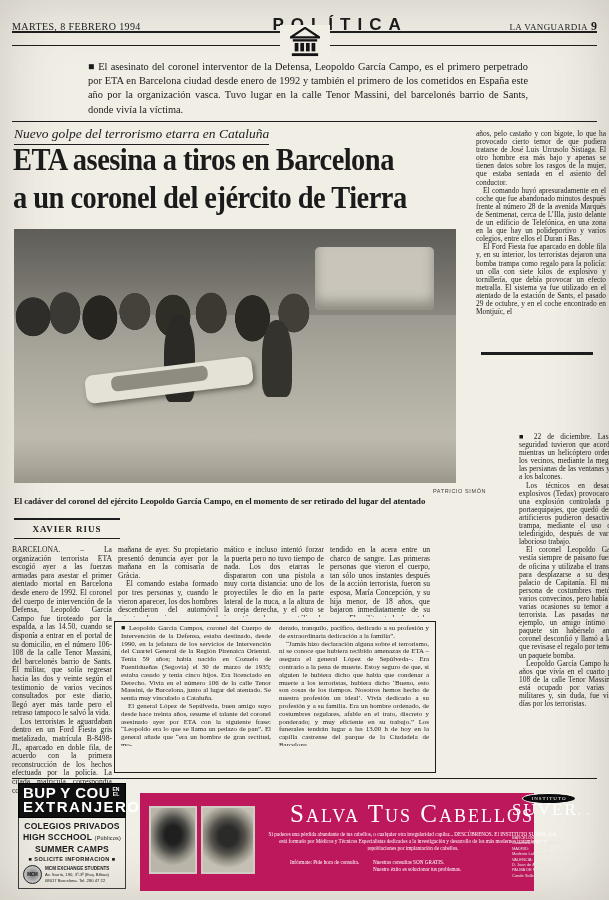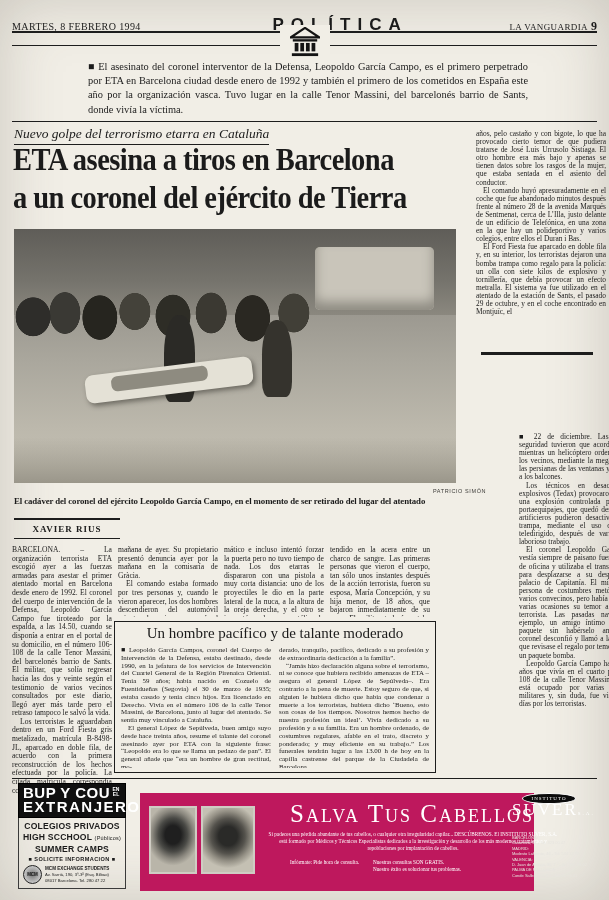--- a/index.html
+++ b/index.html
@@ -166,21 +166,20 @@
     <p>El comando estaba formado por tres personas y, cuando le vieron aparecer, los dos hombres descendieron del automóvil mientras la mujer permanecía al volante. El militar se dio cuenta inmediatamente de lo que ocurría, llamó desesperado a varios timbres del portero auto-</p>
   </div>
   <div class="abs bodycol c3">
     <p>mático e incluso intentó forzar la puerta pero no tuvo tiempo de nada. Los dos etarras le dispararon con una pistola a muy corta distancia: uno de los proyectiles le dio en la parte lateral de la nuca, a la altura de la oreja derecha, y el otro se incrustó en el marco metálico de la propia puerta, sin llegar a atravesarlo. El coronel interventor, mortalmente herido, se tambaleó y quedó</p>
   </div>
   <div class="abs bodycol c4">
     <p>tendido en la acera entre un charco de sangre. Las primeras personas que vieron el cuerpo, tan sólo unos instantes después de la acción terrorista, fueron su esposa, María Concepción, y su hija menor, de 18 años, que bajaron inmediatamente de su casa. El militar todavía estaba agonizando. Las descripciones físicas de los dos terroristas indican un hombre alto, de alrededor de treinta</p>
   </div>
 
   <div class="abs boxed">
-    <div class="boxed-title">Un hombre pacífico y de talante moderado</div>
     <div class="boxed-cols">
       <div class="boxed-col">
         <p>■ Leopoldo García Campos, coronel del Cuerpo de Intervención de la Defensa, estaba destinado, desde 1990, en la jefatura de los servicios de Intervención del Cuartel General de la Región Pirenaica Oriental. Tenía 59 años; había nacido en Cozuelo de Fuentidueñas (Segovia) el 30 de marzo de 1935; estaba casado y tenía cinco hijos. Era licenciado en Derecho. Vivía en el número 106 de la calle Tenor Massini, de Barcelona, junto al lugar del atentado. Se sentía muy vinculado a Cataluña.</p>
         <p>El general López de Sepúlveda, buen amigo suyo desde hace treinta años, resume el talante del coronel asesinado ayer por ETA con la siguiente frase: “Leopoldo era lo que se llama un pedazo de pan”. El general añade que “era un hombre de gran rectitud, mo-</p>
       </div>
       <div class="boxed-col">
         <p>derado, tranquilo, pacífico, dedicado a su profesión y de extraordinaria dedicación a la familia”.</p>
         <p>“Jamás hizo declaración alguna sobre el terrorismo, ni se conoce que hubiera recibido amenazas de ETA –asegura el general López de Sepúlveda–. Era contrario a la pena de muerte. Estoy seguro de que, si alguien le hubiera dicho que había que condenar a muerte a los terroristas, hubiera dicho ‘Bueno, esto son cosas de los tiempos. Nosotros hemos hecho de nuestra profesión un ideal’. Vivía dedicado a su profesión y a su familia. Era un hombre ordenado, de costumbres regulares, afable en el trato, discreto y ponderado; y muy eficiente en su trabajo.” Los funerales tendrán lugar a las 13.00 h de hoy en la capilla castrense del parque de la Ciudadela de Barcelona.</p>
       </div>
     </div>

